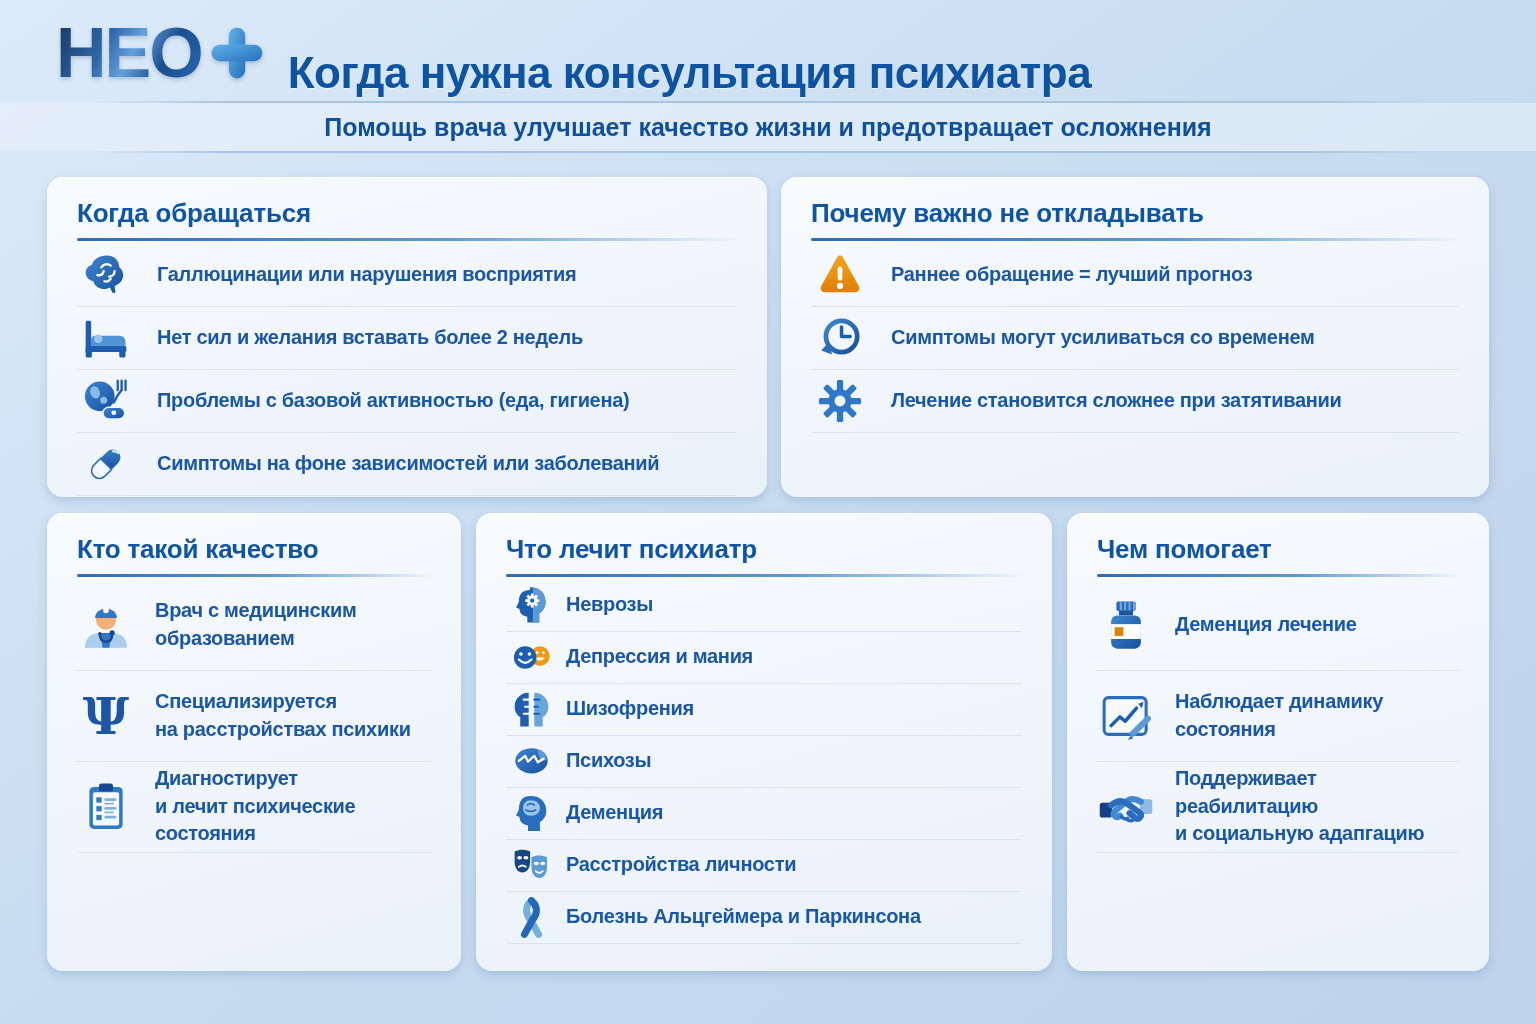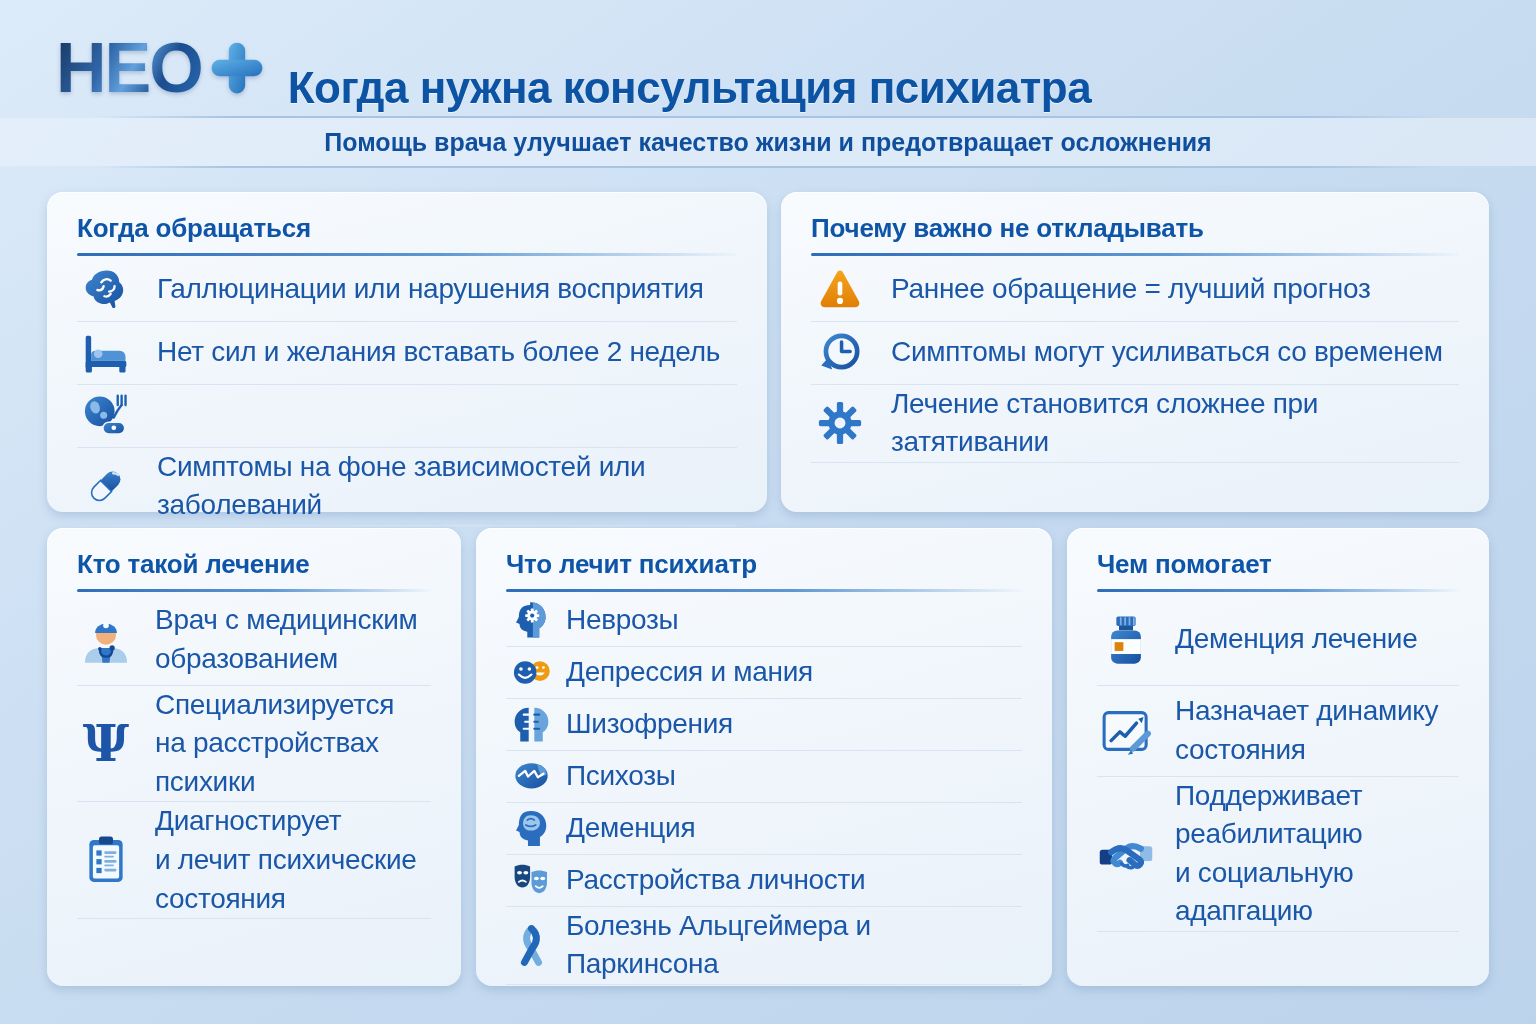--- a/index.html
+++ b/index.html
@@ -2,21 +2,21 @@
 <html lang="ru"><head>
 <meta charset="utf-8">
 <style>
   * { margin:0; padding:0; box-sizing:border-box; }
   html,body { width:1536px; height:1024px; overflow:hidden; }
   body {
     font-family:"Liberation Sans", sans-serif;
     background:linear-gradient(145deg,#dcebf9 0%,#cfe1f4 30%,#c6dbf0 55%,#bcd3ec 100%);
   }
   
-  .header { padding-top:32px; }
+  .header { padding-top:17px; }
   .logo-row { display:flex; align-items:center; gap:22px; margin-left:56px; height:72px; }
   .logo { display:flex; align-items:center; gap:2px; }
   .logo-letters {
     font-size:70px; font-weight:bold; line-height:1; letter-spacing:-2px;
     background:linear-gradient(118deg,#16365f 0%,#2f66a8 34%,#63a0dc 52%,#1b4d8f 72%,#2a6ab2 100%);
     -webkit-background-clip:text; background-clip:text; color:transparent;
     filter:drop-shadow(0 2px 2px rgba(30,60,110,.25));
   }
   .logo-plus { width:58px; height:58px; margin-left:4px; filter:drop-shadow(0 2px 2px rgba(30,60,110,.25)); }
   .page-title {
@@ -44,21 +44,21 @@
     box-shadow:0 4px 10px rgba(108,142,184,.32), inset 0 1px 0 rgba(255,255,255,.85);
   }
   .card-title { font-size:26px; font-weight:bold; color:#0e55a8; margin-bottom:9px; letter-spacing:-0.2px; }
   .title-rule { height:2.5px; border-radius:2px; margin-bottom:3px;
     background:linear-gradient(90deg,#2f6db8 0%,#5e97d2 55%,rgba(180,210,236,.05) 100%); }
   ul { list-style:none; }
   li { display:flex; align-items:center; gap:22px; border-bottom:1px solid #d8e4f1; }
   .card-when li, .card-why li { min-height:63px; }
   .card-treats li { min-height:52px; gap:10px; }
   .card-who li, .card-helps li { min-height:91px; gap:20px; }
-  .item-text { font-size:28px; font-weight:normal; color:#1a57a8; letter-spacing:-0.3px; line-height:1.38; }
+  .item-text { font-size:20px; font-weight:bold; color:#1a57a8; letter-spacing:-0.3px; line-height:1.38; }
   .l1,.l2 { display:block; }
   .ic { flex:0 0 58px; display:flex; justify-content:center; align-items:center; }
   .ic svg { width:50px; height:50px; }
   .card-treats .ic { flex-basis:50px; } .card-treats .ic svg { width:45px; height:45px; }
   .card-who .ic svg, .card-helps .ic svg { width:56px; height:56px; }
 </style>
 </head>
 <body>
 
 <svg width="0" height="0" style="position:absolute" aria-hidden="true">
@@ -137,20 +137,21 @@
                 <ellipse cx="18" cy="21" rx="6" ry="8" fill="#8abbe8" transform="rotate(-20 18 21)"></ellipse>
                 <circle cx="29" cy="31" r="4.5" fill="#8abbe8"></circle>
                 <g stroke="#1d5fae" stroke-width="3" stroke-linecap="round" fill="none">
                   <path d="M47 6v12 M52 6v12 M57 6v12"></path>
                   <path d="M52 18q-6 7-10 16"></path>
                 </g>
                 <rect x="28" y="40" width="28" height="15" rx="7.5" fill="url(#gB)" stroke="#eef5fc" stroke-width="2"></rect>
                 <circle cx="42" cy="47" r="3" fill="#fff"></circle>
               </svg>
             </span>
+            <span class="item-text">Проблемы с базовой активностью (еда, гигиена)</span>
           </li>
           <li>
             <span class="ic">
               <svg viewBox="0 0 64 64">
                 <g transform="rotate(45 32 32)">
                   <path d="M22 32V20a10 10 0 0 1 20 0v12z" fill="url(#gB)"></path>
                   <path d="M22 32v12a10 10 0 0 0 20 0V32z" fill="#f2f7fd" stroke="#2a6cbe" stroke-width="2"></path>
                   <path d="M27 14q3-3 6-3" stroke="#cfe4f8" stroke-width="3" stroke-linecap="round" fill="none"></path>
                 </g>
               </svg>
@@ -203,21 +204,21 @@
             </span>
             <span class="item-text">Лечение становится сложнее при затятивании</span>
           </li>
         </ul>
       </section>
     </div>
 
     <div class="row2">
 
       <section class="card card-who">
-        <h2 class="card-title">Кто такой лечение</h2>
+        <h2 class="card-title">Кто такой качество</h2>
         <div class="title-rule"></div>
         <ul>
           <li>
             <span class="ic">
               <svg viewBox="0 0 64 64">
                 <path d="M8 58q0-16 16-17h16q16 1 16 17z" fill="#aacdec"></path>
                 <path d="M26 41h12l-2 17h-8z" fill="#2f77c8"></path>
                 <circle cx="32" cy="26" r="11.5" fill="#f2b07a"></circle>
                 <path d="M19.5 24a12.5 11 0 0 1 25 0z" fill="#2f77c8"></path>
                 <circle cx="32" cy="15.5" r="3.2" fill="#fff"></circle>
@@ -390,21 +391,21 @@
           <li>
             <span class="ic">
               <svg viewBox="0 0 64 64">
                 <rect x="7" y="11" width="48" height="42" rx="5" fill="#f7fafd" stroke="#2a6cbe" stroke-width="3.5"></rect>
                 <polyline points="15,43 25,33 31,38 44,23" stroke="#1d5fae" stroke-width="4" fill="none" stroke-linecap="round" stroke-linejoin="round"></polyline>
                 <path d="M46 18l6-2-2 7z" fill="#1d5fae"></path>
                 <path d="M40 52L57 35" stroke="#5c9bd8" stroke-width="7" stroke-linecap="round"></path>
                 <path d="M38 54l-4 5 6-1z" fill="#2a6cbe"></path>
               </svg>
             </span>
-            <span class="item-text">Назначает динамику состояния</span>
+            <span class="item-text">Наблюдает динамику состояния</span>
           </li>
           <li>
             <span class="ic">
               <svg viewBox="0 0 64 64">
                 <rect x="2" y="27" width="14" height="17" rx="3" fill="#123f85"></rect>
                 <rect x="48" y="23" width="14" height="17" rx="3" fill="#8fbce6"></rect>
                 <path d="M49 26q-10-6-17 0L19 37q-3 3 0 5 3 3 6 0" fill="none" stroke="#4189d2" stroke-width="7" stroke-linecap="round"></path>
                 <path d="M15 30q10-8 18-2l14 10q4 3 1 6-3 3-6 0l-6-5" fill="none" stroke="#2a6cbe" stroke-width="7" stroke-linecap="round"></path>
                 <path d="M27 43q3 4 7 2 M33 46q3 3 7 1" stroke="#2a6cbe" stroke-width="4" fill="none" stroke-linecap="round"></path>
               </svg>

